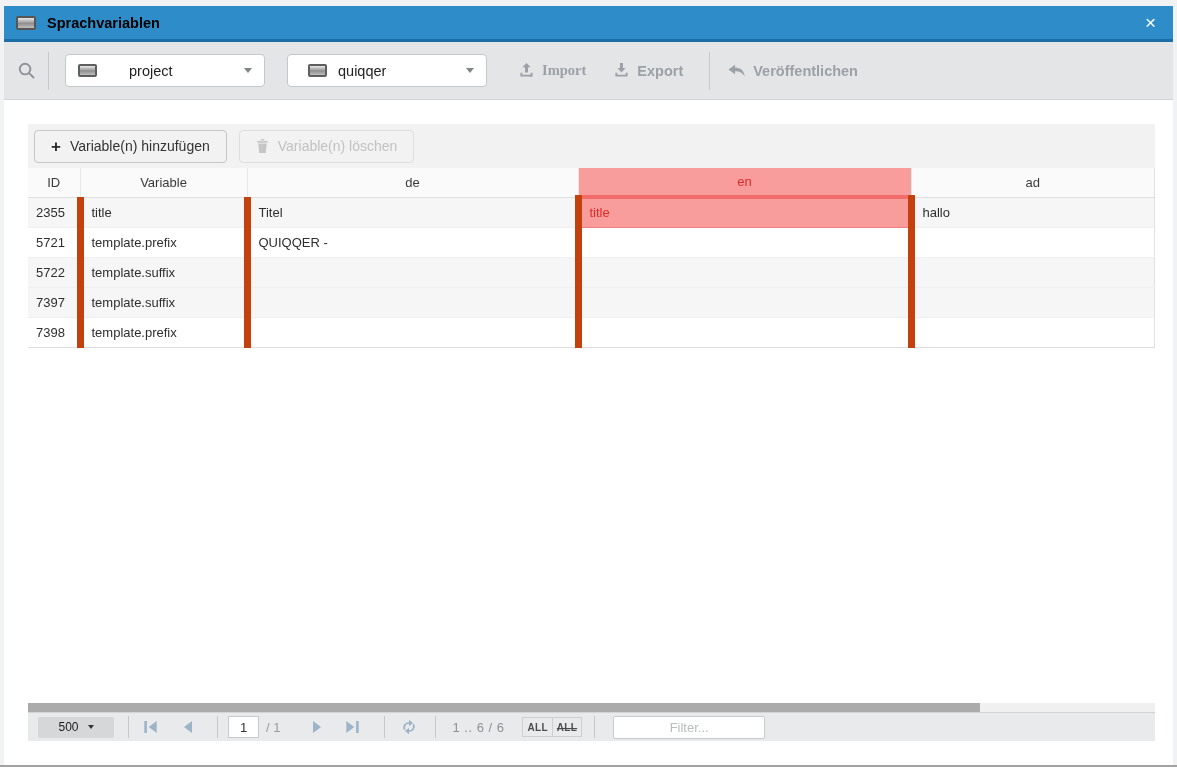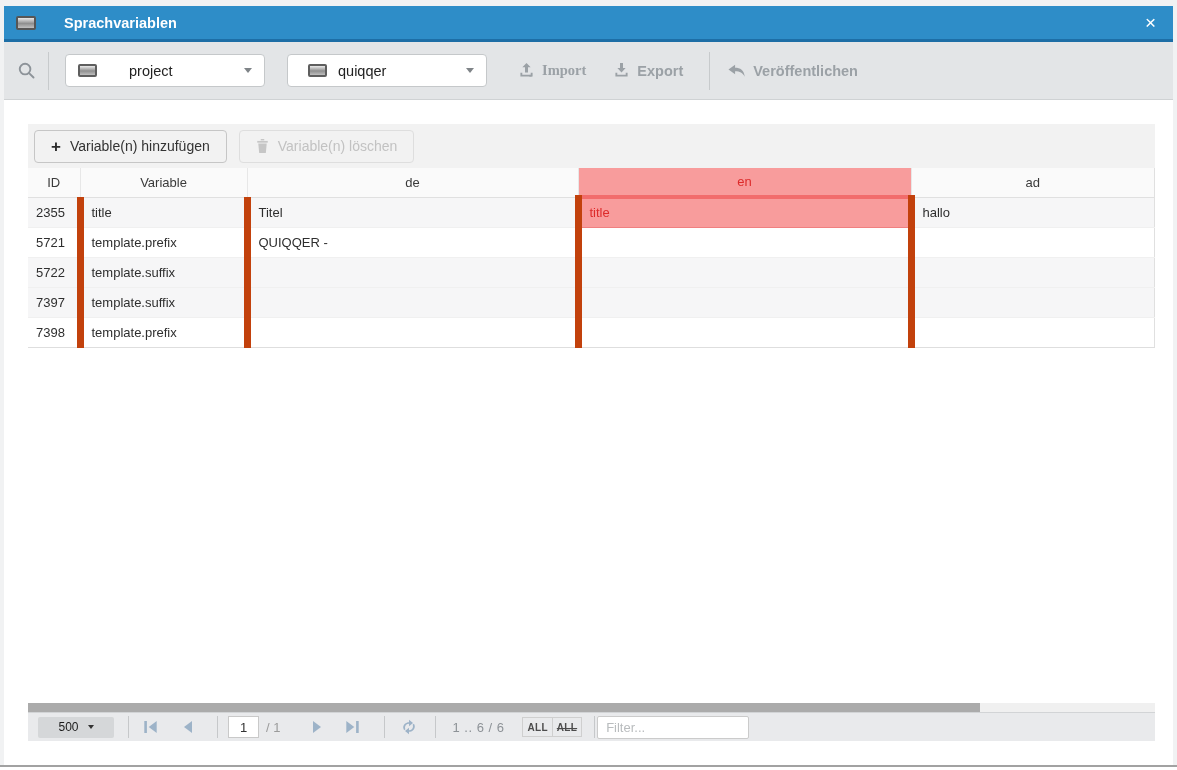--- a/index.html
+++ b/index.html
@@ -8,21 +8,21 @@
   .frame-left { position:absolute; left:0; top:0; width:4px; height:765px; background:#f1f2f3; }
   .frame-right{ position:absolute; left:1173px; top:0; width:4px; height:765px; background:#f1f2f3; }
   .bottom-line{ position:absolute; left:0; top:765px; width:1177px; height:2px; background:#a2a2a2; }
 
   .window { position:absolute; left:4px; top:6px; width:1169px; height:759px; background:#fff; }
 
   
   .titlebar { height:36px; background:#2e8dc8; border-bottom:3px solid #1d6ea6; display:flex; align-items:center; padding:0 12px; }
   .monitor { width:20px; height:14px; border:2px solid #565656; border-radius:2px;
              background:linear-gradient(180deg,#e9e9e9 0%,#8f8f8f 55%,#bfbfbf 100%); flex:none; }
-  .titlebar .title { color:#ffffff; font-weight:bold; font-size:14.5px; margin-left:28px; }
+  .titlebar .title { color:#000000; font-weight:bold; font-size:14.5px; margin-left:11px; }
   .close { margin-left:auto; color:#fff; font-size:19px; line-height:1; cursor:pointer; padding:2px 5px; }
 
   
   .toolbar { height:58px; background:#e3e5e7; border-bottom:1px solid #cfd2d4; display:flex; align-items:center; }
   .vsep { width:1px; height:38px; background:#c7cacc; flex:none; }
   .search-wrap { width:44px; display:flex; justify-content:center; }
   .dd { width:200px; height:33px; background:#fff; border:1px solid #c5c8ca; border-radius:4px;
         display:flex; align-items:center; padding:0 12px; gap:11px; cursor:pointer; }
   .dd .monitor { width:19px; height:13px; border-color:#5e5e5e; }
   .dd .dd-label { font-size:14.5px; color:#222; }
@@ -260,16 +260,16 @@
       </svg>
     </span>
     <span class="fsep" style="margin-left:18px"></span>
 
     <span class="range" style="margin-left:16px">1 .. 6 / 6</span>
 
     <span class="allbtn" style="margin-left:18px">ALL</span>
     <span class="allbtn struck">ALL</span>
     <span class="fsep" style="margin-left:12px"></span>
 
-    <input class="filter-input" style="margin-left: 2px;" placeholder="Filter...">
+    <input class="filter-input" style="margin-left: 18px; text-align: center;" placeholder="Filter...">
   </div>
 
 </div>
 
 </body></html>

